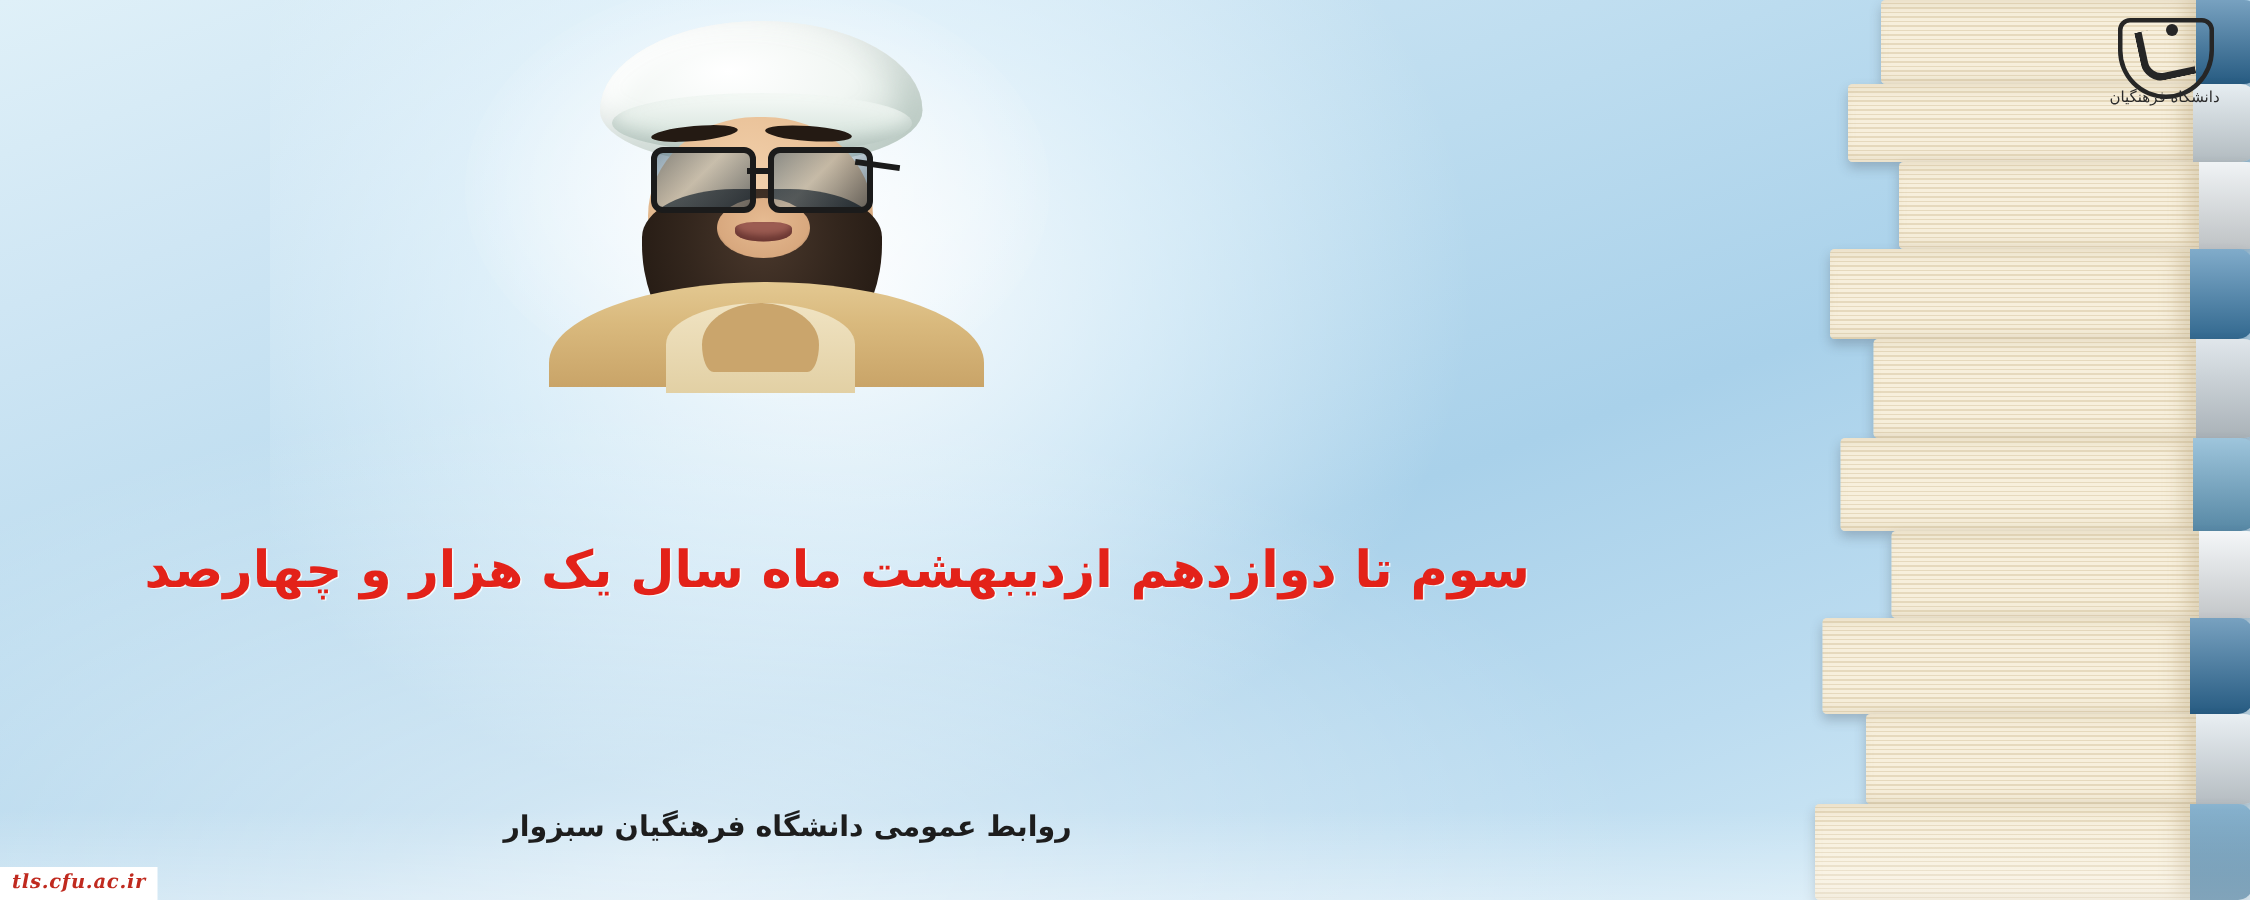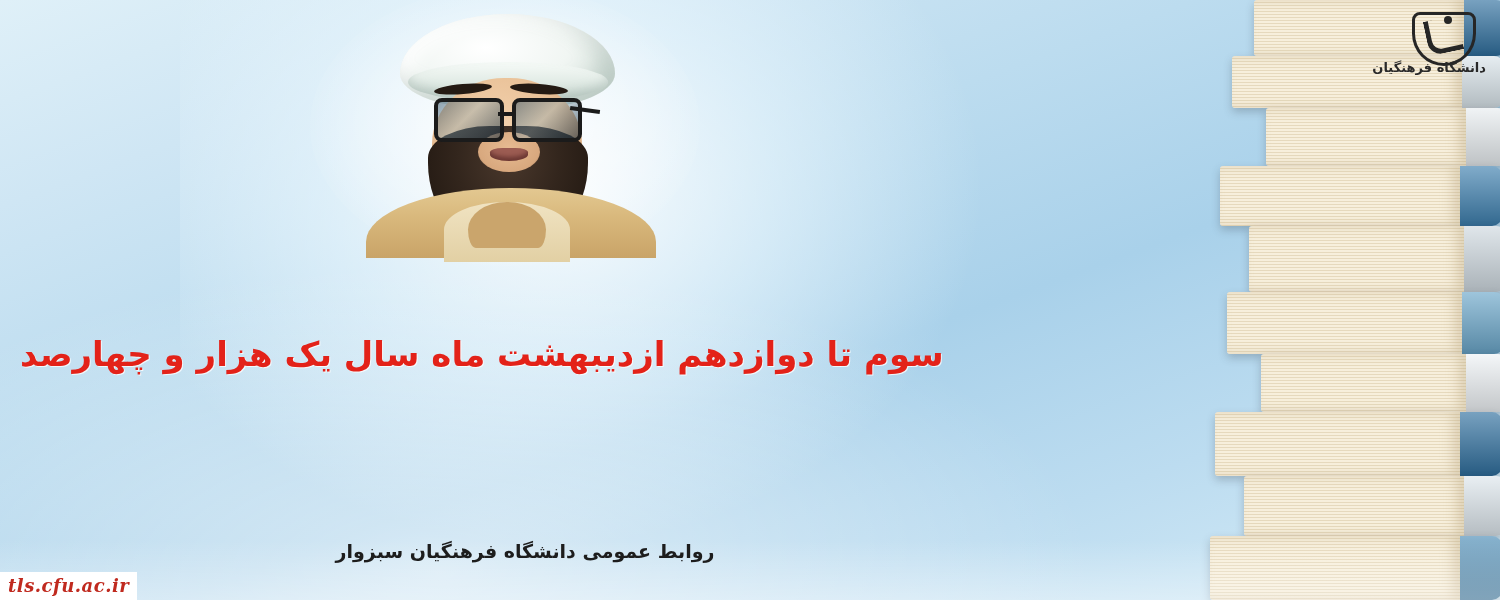--- a/index.html
+++ b/index.html
@@ -251,23 +251,23 @@
     font-family: "DejaVu Sans", sans-serif;
     font-weight: bold;
     font-size: 46px;
     letter-spacing: 0.5px;
     color: #e32219;
     text-shadow: 1px 1px 0 rgba(255,255,255,0.8);
   }
   .subline {
     position: absolute;
     left: 20px;
-    top: 334px;
+    top: 360px;
     width: 1000px;
-    text-align: left;
+    text-align: right;
     direction: rtl;
     font-family: "DejaVu Sans", sans-serif;
     font-weight: bold;
     font-size: 34px;
     color: #e32219;
     text-shadow: 1px 1px 0 rgba(255,255,255,0.75);
   }
   .footer-credit {
     position: absolute;
     left: 20px;
@@ -283,21 +283,21 @@
   .url-badge {
     position: absolute;
     left: 0;
     bottom: 0;
     padding: 3px 8px 4px 8px;
     background: #ffffff;
     color: #c02a1f;
     font-family: "DejaVu Serif", serif;
     font-style: italic;
     font-weight: bold;
-    font-size: 18px;
+    font-size: 13px;
     letter-spacing: 0.5px;
   }
 
   
   .logo {
     position: absolute;
     right: 18px;
     top: 10px;
     width: 78px;
     height: 72px;
@@ -332,22 +332,22 @@
     border-radius: 50%;
     background: #262626;
   }
   .logo .caption {
     position: absolute;
     left: -4px;
     top: 50px;
     width: 86px;
     text-align: center;
     direction: rtl;
-    font-size: 13px;
-    font-weight: bold;
+    font-size: 10px;
+    font-weight: normal;
     color: #2a2a2a;
     white-space: nowrap;
   }
 </style>
 </head>
 <body>
 
 <div class="banner">
 
   <div class="glow"></div>

